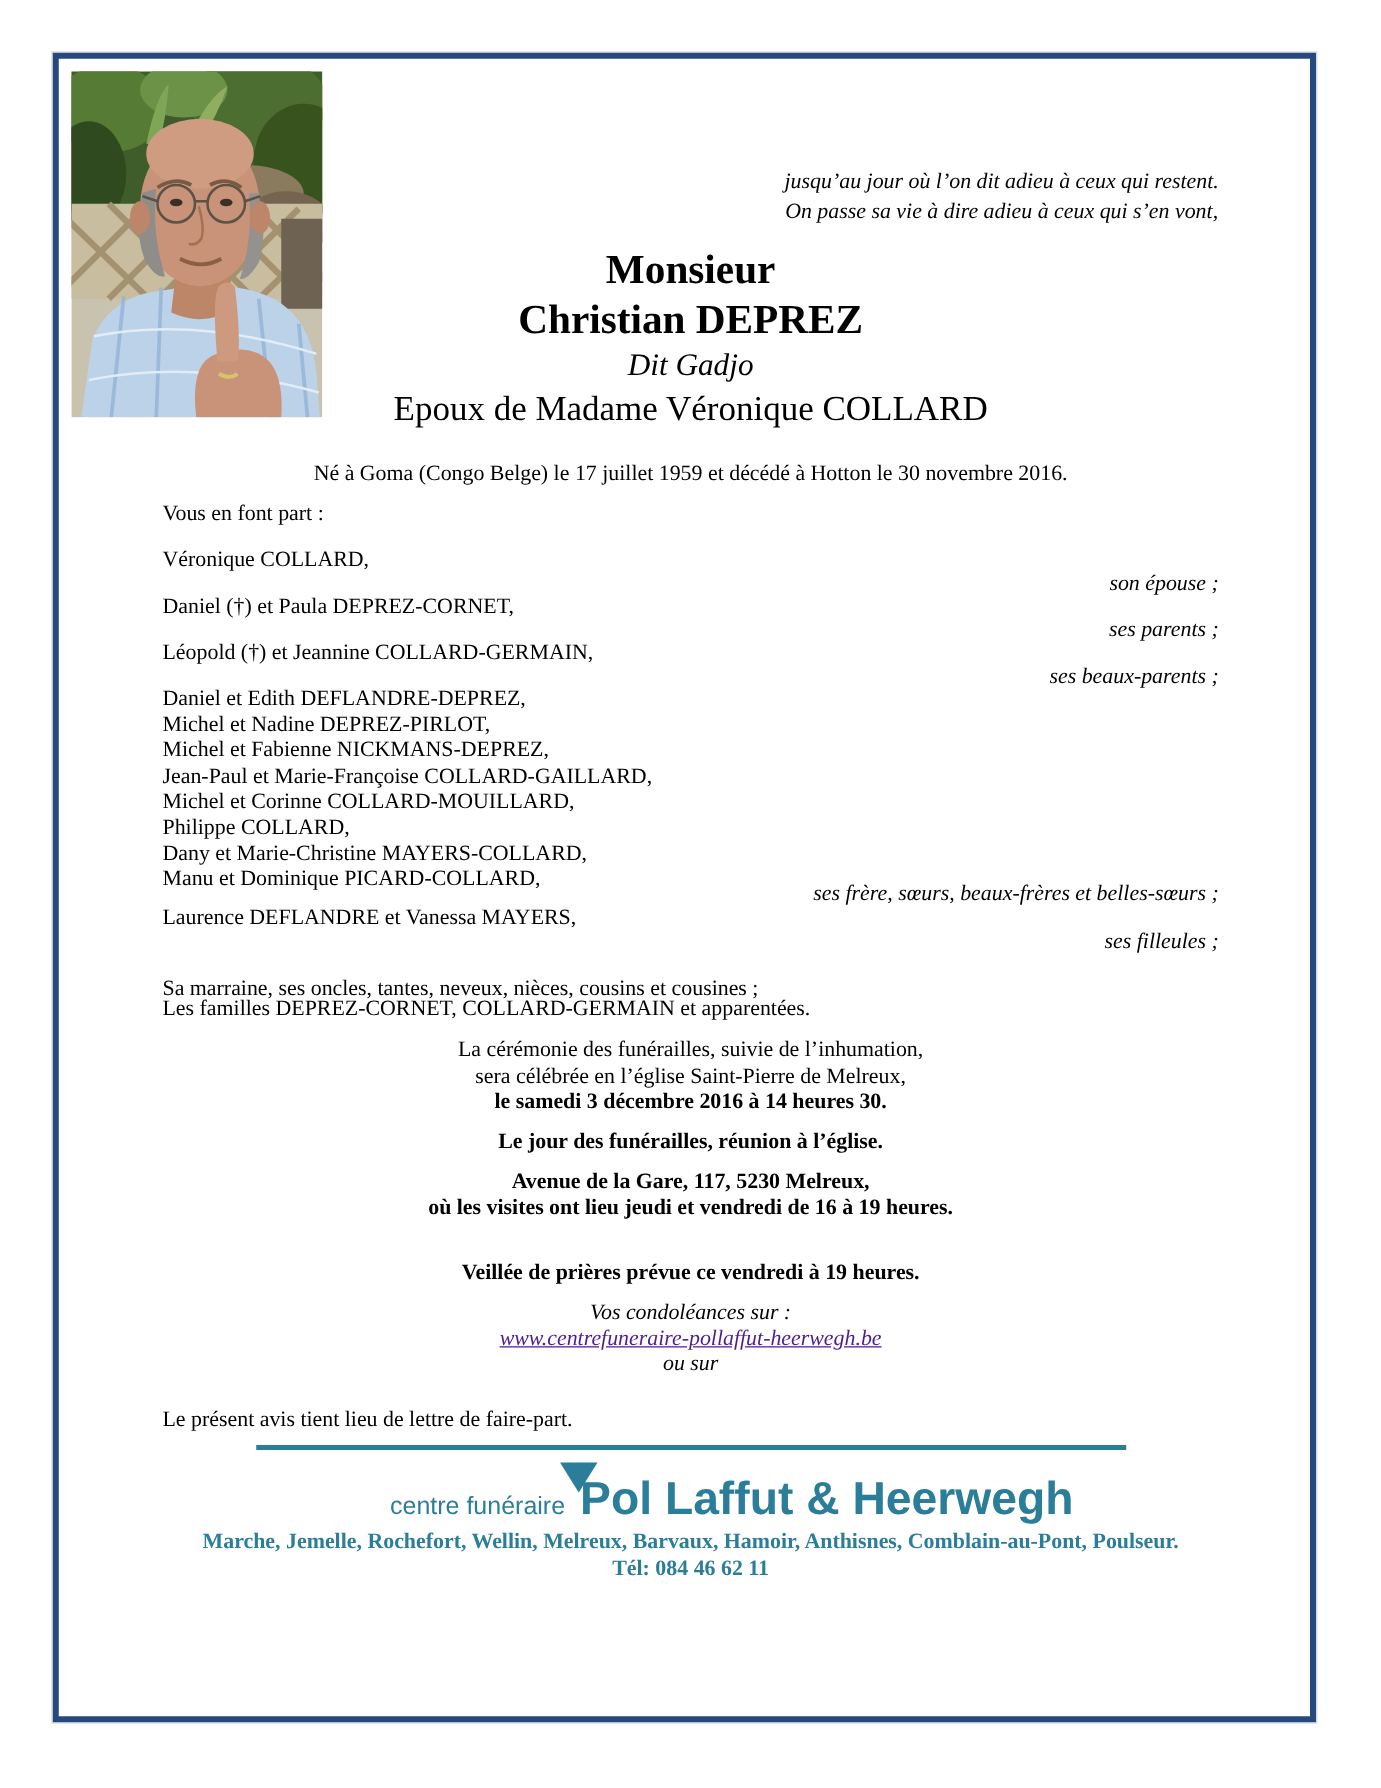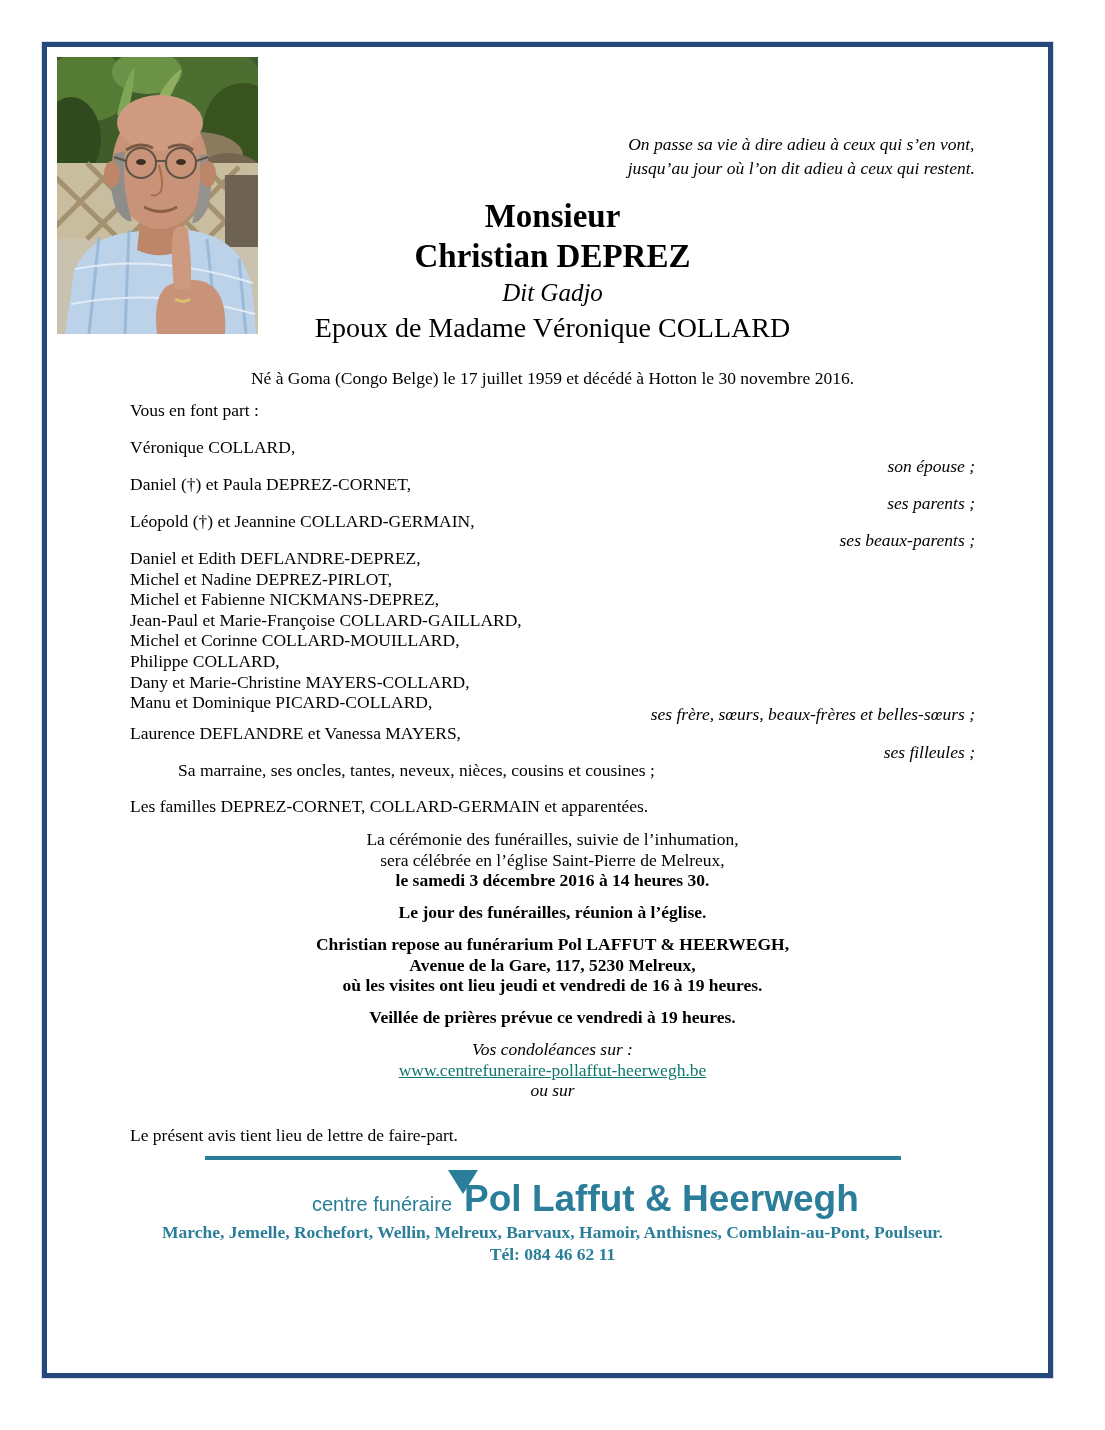--- a/index.html
+++ b/index.html
@@ -16,21 +16,21 @@
   .lc{left:130px;}
   .rc{right:130px;text-align:right;font-style:italic;}
   .cc{left:0;width:100%;text-align:center;}
   .b{font-weight:bold;}
   .i{font-style:italic;}
   .quote{right:130px;top:132px;text-align:center;font-style:italic;line-height:24px;}
   .title-block{top:196px;}
   .title-monsieur,.title-name{font-size:33px;font-weight:bold;line-height:40px;}
   .title-nick{font-size:25px;font-style:italic;line-height:33px;}
   .title-spouse{font-size:28px;line-height:37px;}
-  a.lnk{color:#0f766e;text-decoration:underline;cursor:pointer;}
+  a.lnk{color:#4c1d95;font-style:italic;text-decoration:underline;cursor:pointer;}
   .code-suffix{font-style:italic;margin-left:7px;}
   .sep{position:absolute;left:205px;top:1156px;width:696px;height:4px;background:#2a7e99;}
   .logo-row{
     position:absolute;left:312px;top:1178px;display:flex;align-items:baseline;gap:12px;
     font-family:"Liberation Sans","DejaVu Sans",sans-serif;color:#2a7e99;
   }
   .brand-prefix{font-size:20px;}
   .brand-name{font-size:37px;font-weight:bold;position:relative;}
   .brand-tri{
     position:absolute;left:-16px;top:-8px;width:0;height:0;
@@ -103,22 +103,22 @@
       <ellipse cx="124" cy="105" rx="5" ry="3" fill="#3d2f24"></ellipse>
       <path d="M102 108 q5 18 2 26 q-4 6 -10 4" stroke="#a5704f" stroke-width="2" fill="none"></path>
       <path d="M87 150 q17 9 33 0" stroke="#8a5f43" stroke-width="3" fill="none"></path>
       <path d="M100 277 q-5 -42 14 -50 q30 -11 45 6 q11 13 9 44 Z" fill="#c9937a"></path>
       <path d="M117 232 q-5 -55 2 -61 q7 -5 12 2 q5 42 2 59 Z" fill="#cd9a80"></path>
       <path d="M118 242 q9 5 15 0" stroke="#d8c36a" stroke-width="3" fill="none"></path>
     </svg>
   </div>
 
   <div class="t quote">
+    <div>jusqu’au jour où l’on dit adieu à ceux qui restent.</div>
     <div>On passe sa vie à dire adieu à ceux qui s’en vont,</div>
-    <div>jusqu’au jour où l’on dit adieu à ceux qui restent.</div>
   </div>
 
   <div class="t cc title-block">
     <div class="title-monsieur">Monsieur</div>
     <div class="title-name">Christian DEPREZ</div>
     <div class="title-nick">Dit Gadjo</div>
     <div class="title-spouse">Epoux de Madame Véronique COLLARD</div>
   </div>
   <div class="t cc" style="top:368px;">Né à Goma (Congo Belge) le 17 juillet 1959 et décédé à Hotton le 30 novembre 2016.</div>
 
@@ -141,32 +141,31 @@
     <div>Michel et Corinne COLLARD-MOUILLARD,</div>
     <div>Philippe COLLARD,</div>
     <div>Dany et Marie-Christine MAYERS-COLLARD,</div>
     <div>Manu et Dominique PICARD-COLLARD,</div>
   </div>
   <div class="t rc" style="top:704px;">ses frère, sœurs, beaux-frères et belles-sœurs ;</div>
 
   <div class="t lc" style="top:723px;">Laurence DEFLANDRE et Vanessa MAYERS,</div>
   <div class="t rc" style="top:742px;">ses filleules ;</div>
 
-  <div class="t lc" style="top:760px;margin-left:48px;">Sa marraine, ses oncles, tantes, neveux, nièces, cousins et cousines ;</div>
+  <div class="t lc" style="top:780px;">Sa marraine, ses oncles, tantes, neveux, nièces, cousins et cousines ;</div>
   <div class="t lc" style="top:796px;">Les familles DEPREZ-CORNET, COLLARD-GERMAIN et apparentées.</div>
 
   <div class="t cc" style="top:829px;">
     <div>La cérémonie des funérailles, suivie de l’inhumation,</div>
     <div>sera célébrée en l’église Saint-Pierre de Melreux,</div>
     <div class="b">le samedi 3 décembre 2016 à 14 heures 30.</div>
   </div>
   <div class="t cc b" style="top:902px;">Le jour des funérailles, réunion à l’église.</div>
 
   <div class="t cc b" style="top:934px;">
-    <div>Christian repose au funérarium Pol LAFFUT &amp; HEERWEGH,</div>
     <div>Avenue de la Gare, 117, 5230 Melreux,</div>
     <div>où les visites ont lieu jeudi et vendredi de 16 à 19 heures.</div>
   </div>
   <div class="t cc b" style="top:1007px;">Veillée de prières prévue ce vendredi à 19 heures.</div>
 
   <div class="t cc i" style="top:1039px;">Vos condoléances sur :</div>
   <div class="t cc" style="top:1060px;">
     <a class="lnk">www.centrefuneraire-pollaffut-heerwegh.be</a>
   </div>
   <div class="t cc i" style="top:1080px;">ou sur</div>

